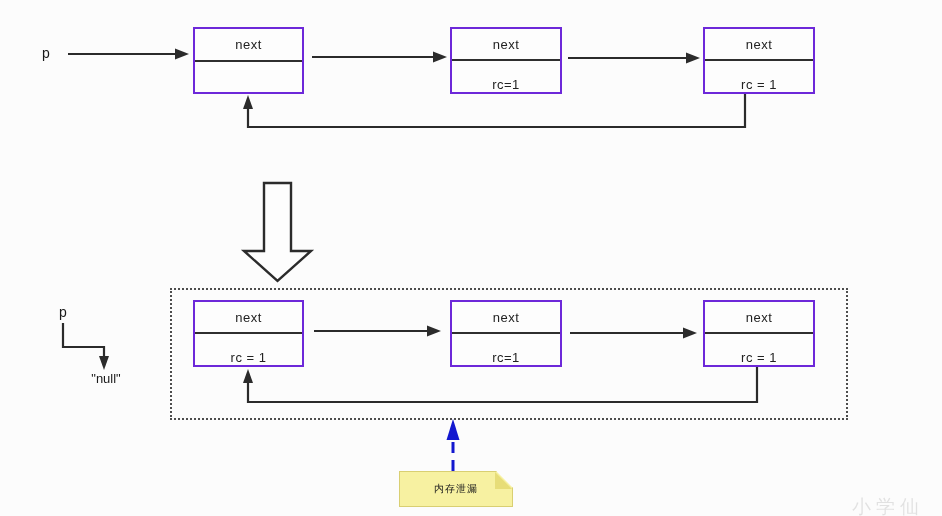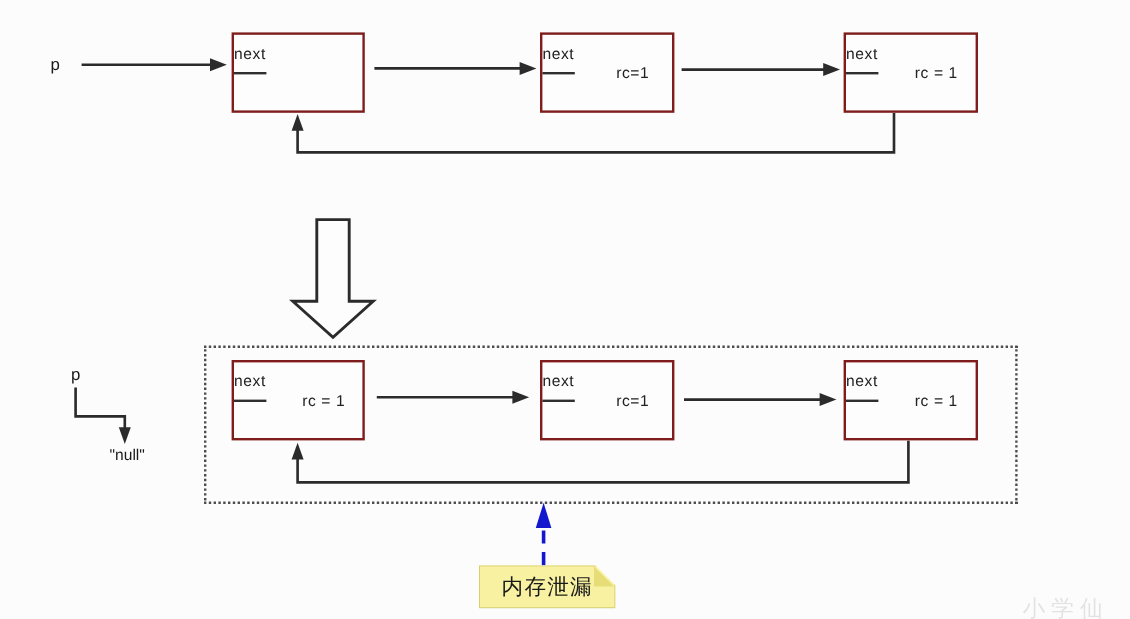--- a/index.html
+++ b/index.html
@@ -13,22 +13,22 @@
   }
   #connector-layer{position:absolute;left:0;top:0;width:942px;height:516px;}
   .edge{stroke:#2b2b2b;stroke-width:2.2;fill:none;}
   .edge-head{fill:#2b2b2b;stroke:none;}
   .big-arrow{fill:#fdfdfd;stroke:#2b2b2b;stroke-width:2.4;stroke-linejoin:miter;}
   .blue-edge{stroke:#1318cf;stroke-width:3;stroke-dasharray:11 7;fill:none;}
   .blue-head{fill:#1318cf;stroke:none;}
 
   .node{
     position:absolute;width:111px;height:67px;
-    border:2px solid #7f1d1d;background:#fdfdfd;
-    box-sizing:border-box;display:flex;flex-direction:row;gap:16px;
+    border:2px solid #6d28d9;background:#fdfdfd;
+    box-sizing:border-box;display:flex;flex-direction:column;gap:16px;
   }
   .node .cell{
     display:flex;align-items:center;justify-content:center;
     font-size:13px;letter-spacing:.5px;color:#222;
   }
   .node .cell-top{height:31px;border-bottom:2px solid #2f2f2f;}
   .node .cell-bottom{flex:1;}
 
   .ptr-label{position:absolute;font-size:14px;color:#1a1a1a;width:16px;text-align:center;}
   .null-label{position:absolute;font-size:13px;color:#1a1a1a;width:52px;text-align:center;}
@@ -43,21 +43,21 @@
     background:#f7f1a1;border:1px solid #d9cf72;box-sizing:border-box;
     clip-path:polygon(0 0, calc(100% - 17px) 0, 100% 17px, 100% 100%, 0 100%);
     display:flex;align-items:center;justify-content:center;
     box-shadow:0 2px 3px rgba(0,0,0,0.14);
   }
   .note-fold{
     position:absolute;top:0;right:0;width:17px;height:17px;
     background:#e7dd78;
     clip-path:polygon(0 0, 100% 100%, 0 100%);
   }
-  .note-text{font-size:18px;color:#1a1a1a;letter-spacing:1px;}
+  .note-text{font-size:10px;color:#1a1a1a;letter-spacing:1px;}
 
   .watermark{
     position:absolute;left:852px;top:494px;
     font-size:19px;letter-spacing:5px;white-space:nowrap;
     color:#000;opacity:0.10;
   }
 </style>
 </head>
 <body>
 

